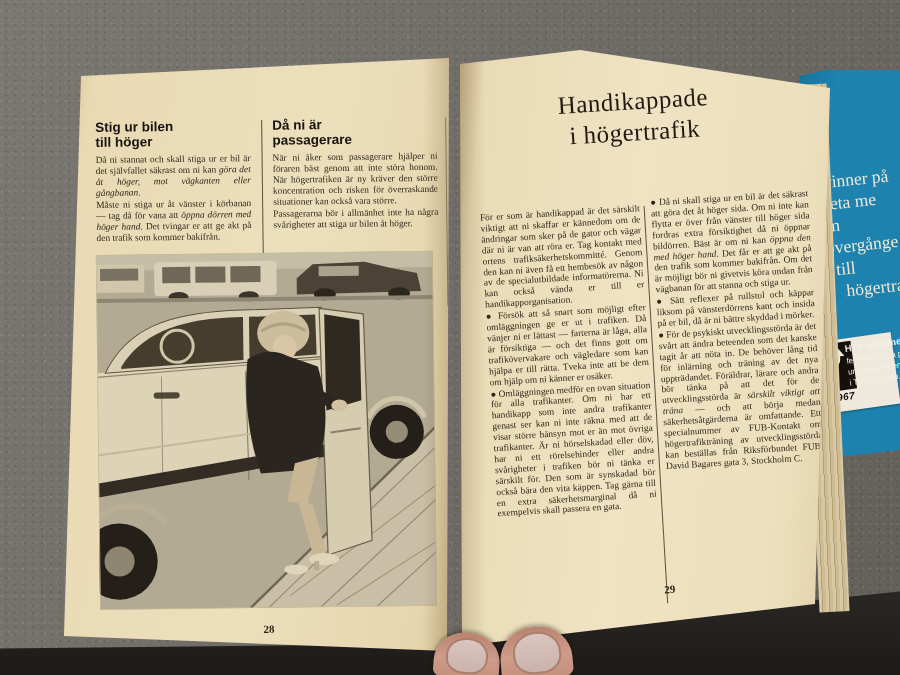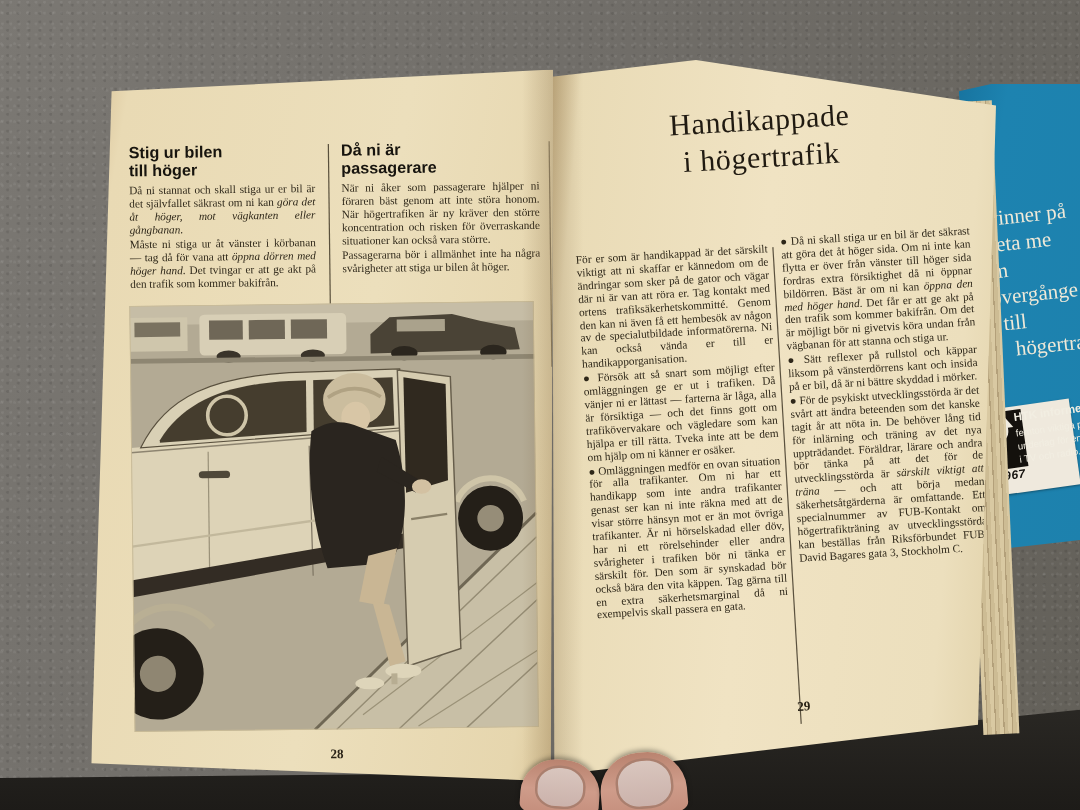--- a/index.html
+++ b/index.html
@@ -51,21 +51,21 @@
   }
   .pam-cap.first{font-weight:700;font-size:9.5px;margin-bottom:2px;}
   
   .page-edges{
     position:absolute;left:808px;top:84px;width:30px;height:528px;
     background:repeating-linear-gradient(to right,#d9c9a2 0 3px,#b3a07a 3px 4px,#cdbc94 4px 7px);
     transform:rotate(-2.5deg);
   }
   .page{position:absolute;overflow:hidden;}
   .left-page{
-    left:76px;top:58px;width:385px;height:595px;
+    left:64px;top:58px;width:385px;height:595px;
     background:linear-gradient(100deg,#d6c096 0%,#e9dab4 7%,#ecdfbc 55%,#e6d6ae 92%,#dcc89c 100%);
     clip-path:polygon(17px 18px,385px 0,383px 593px,0 578px);
   }
   .right-page{
     left:460px;top:48px;width:375px;height:600px;
     background:linear-gradient(95deg,#cdb88d 0%,#e9dbb6 6%,#f0e3c3 45%,#ecdfbd 85%,#dfcfa6 100%);
     clip-path:polygon(0 16px,120px 2px,370px 40px,355px 556px,2px 598px);
   }
   .left-content{position:absolute;inset:0;transform:rotate(-.7deg);}
   .right-content{position:absolute;inset:0;transform:rotate(-3.4deg);transform-origin:50% 50%;}

